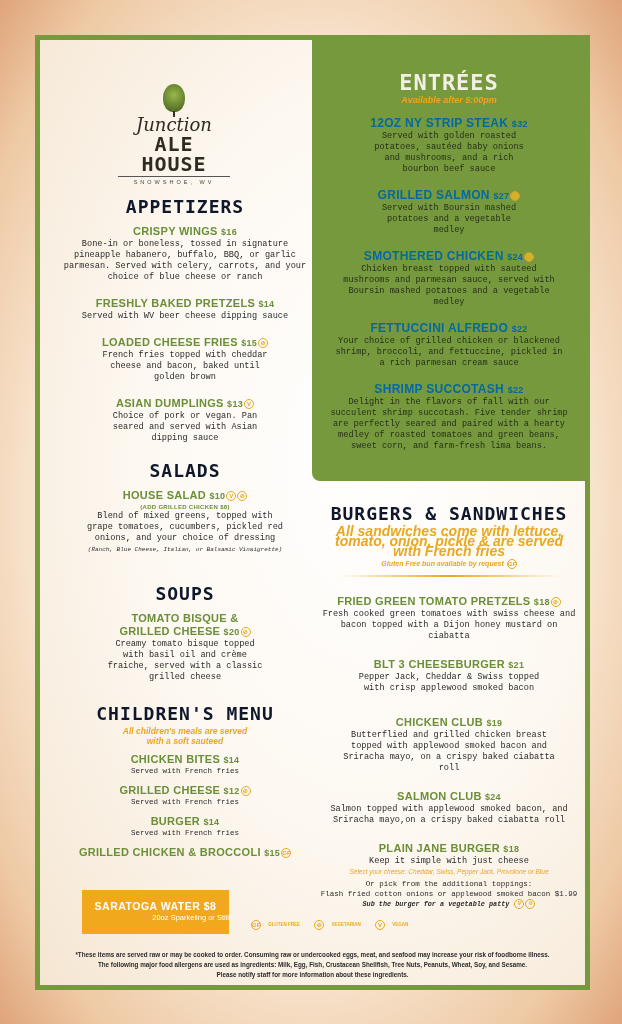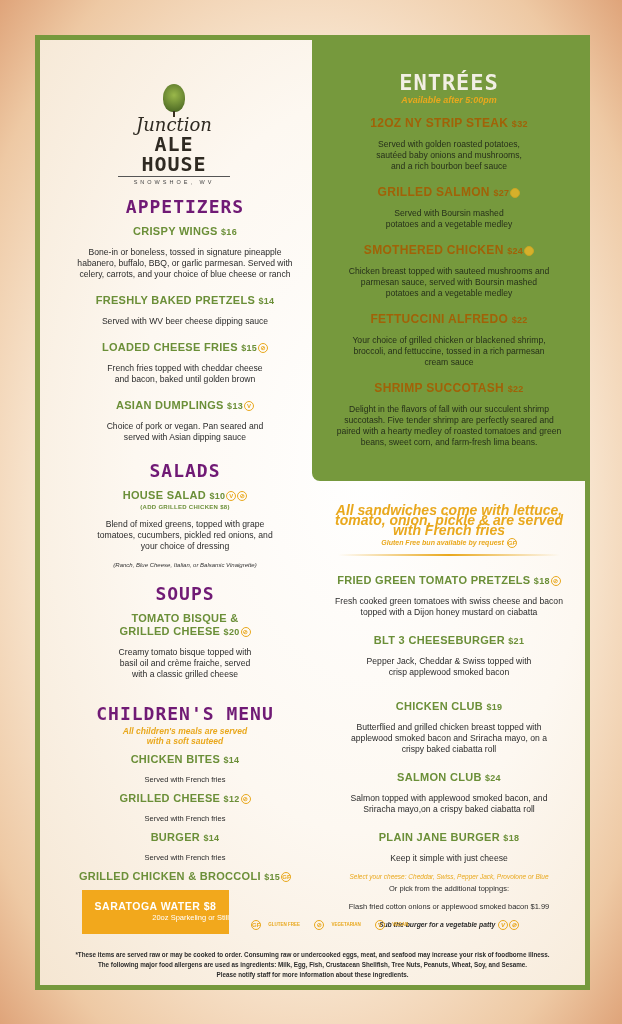--- a/index.html
+++ b/index.html
@@ -8,28 +8,28 @@
     font-family:"Liberation Sans", sans-serif;}
   .frame{position:absolute;left:35px;top:35px;width:555px;height:955px;
     border:5px solid #76993d;box-sizing:border-box;
     background: radial-gradient(ellipse at 60% 45%, #ffffff 0%, #fdf8f1 50%, #f5e6d2 100%);}
   .entrees-panel{position:absolute;left:312px;top:40px;width:273px;height:441px;
     background:#76993d;border-radius:0 0 0 8px;}
   .col{position:absolute;text-align:center;}
   .left{left:60px;width:250px;}
   .right{left:318px;width:262px;}
   .sec-title{font-family:"DejaVu Sans Mono", monospace;font-weight:bold;font-size:18px;
-    letter-spacing:1px;color:#701a75;margin:0;}
+    letter-spacing:1px;color:#0f172a;margin:0;}
   .sec-title.light{color:#f2efe4;font-size:22px;}
   .sub-note{font-style:italic;font-weight:bold;font-size:8.5px;color:#e9a81d;line-height:10px;}
   .item-name{font-family:"Liberation Sans Narrow","Liberation Sans", sans-serif;font-weight:bold;
     font-size:11px;color:#6b8f38;letter-spacing:.3px;margin:0;line-height:13px;}
-  .item-name.light{color:#a16207;font-size:12px;}
+  .item-name.light{color:#0369a1;font-size:12px;}
   .price{font-size:9px;}
-  .desc{font-size:8.6px;color:#2b2b2b;line-height:11px;margin:8px;}
+  .desc{font-size:8.6px;color:#2b2b2b;line-height:11px;margin:0;font-family:Liberation Mono, monospace;}
   .desc.dark{color:#26301a;}
   .badge{display:inline-block;width:8px;height:8px;border:1px solid #e9a81d;border-radius:50%;
     color:#e9a81d;font-size:6px;line-height:8px;text-align:center;vertical-align:middle;margin-left:1px;}
   .badge.filled{background:#d5b02b;border-color:#c9a623;}
   .small-ital{font-style:italic;font-size:6px;color:#333;}
   .logo{position:absolute;left:118px;top:84px;width:112px;text-align:center;}
   .hop{width:22px;height:28px;margin:0 auto;background:radial-gradient(circle at 50% 40%, #9ab84a, #3e5a1d);
     border-radius:50% 50% 45% 45%;position:relative;}
   .hop:after{content:"";position:absolute;left:10px;top:27px;width:2px;height:6px;background:#3a3020;}
   .logo-script{font-family:"DejaVu Serif", serif;font-style:italic;font-size:18px;color:#2f2a22;margin-top:4px;line-height:18px;}
@@ -130,29 +130,30 @@
   <div style="margin-top:14px">
     <p class="item-name light"><span>GRILLED SALMON</span> <span class="price">$27</span><span class="badge filled"></span></p>
     <p class="desc dark" style="padding:0 55px">Served with Boursin mashed potatoes and a vegetable medley</p>
   </div>
   <div style="margin-top:14px">
     <p class="item-name light"><span>SMOTHERED CHICKEN</span> <span class="price">$24</span><span class="badge filled"></span></p>
     <p class="desc dark" style="padding:0 20px">Chicken breast topped with sauteed mushrooms and parmesan sauce, served with Boursin mashed potatoes and a vegetable medley</p>
   </div>
   <div style="margin-top:14px">
     <p class="item-name light"><span>FETTUCCINI ALFREDO</span> <span class="price">$22</span></p>
-    <p class="desc dark" style="padding:0 15px">Your choice of grilled chicken or blackened shrimp, broccoli, and fettuccine, tossed in a rich parmesan cream sauce</p>
+    <p class="desc dark" style="padding:0 15px">Your choice of grilled chicken or blackened shrimp, broccoli, and fettuccine, pickled in a rich parmesan cream sauce</p>
   </div>
   <div style="margin-top:14px">
     <p class="item-name light"><span>SHRIMP SUCCOTASH</span> <span class="price">$22</span></p>
     <p class="desc dark" style="padding:0 8px">Delight in the flavors of fall with our succulent shrimp succotash. Five tender shrimp are perfectly seared and paired with a hearty medley of roasted tomatoes and green beans, sweet corn, and farm-fresh lima beans.</p>
   </div>
 </div>
 
 <div class="col right" style="top:503px;">
+  <h2 class="sec-title">BURGERS &amp; SANDWICHES</h2>
   <p class="sub-note" style="font-size:14px;line-height:10px;margin:2px 0 0;padding:0 10px">All sandwiches come with lettuce, tomato, onion, pickle &amp; are served with French fries</p>
   <p class="sub-note" style="font-size:7px;margin:3px 0 0"><span>Gluten Free bun available by request</span> <span class="badge">GF</span></p>
   <div class="rule"></div>
 
   <div style="margin-top:18px">
     <p class="item-name"><span>FRIED GREEN TOMATO PRETZELS</span> <span class="price">$18</span><span class="badge">⊘</span></p>
     <p class="desc">Fresh cooked green tomatoes with swiss cheese and bacon topped with a Dijon honey mustard on ciabatta</p>
   </div>
   <div style="margin-top:16px">
     <p class="item-name"><span>BLT 3 CHEESEBURGER</span> <span class="price">$21</span></p>

